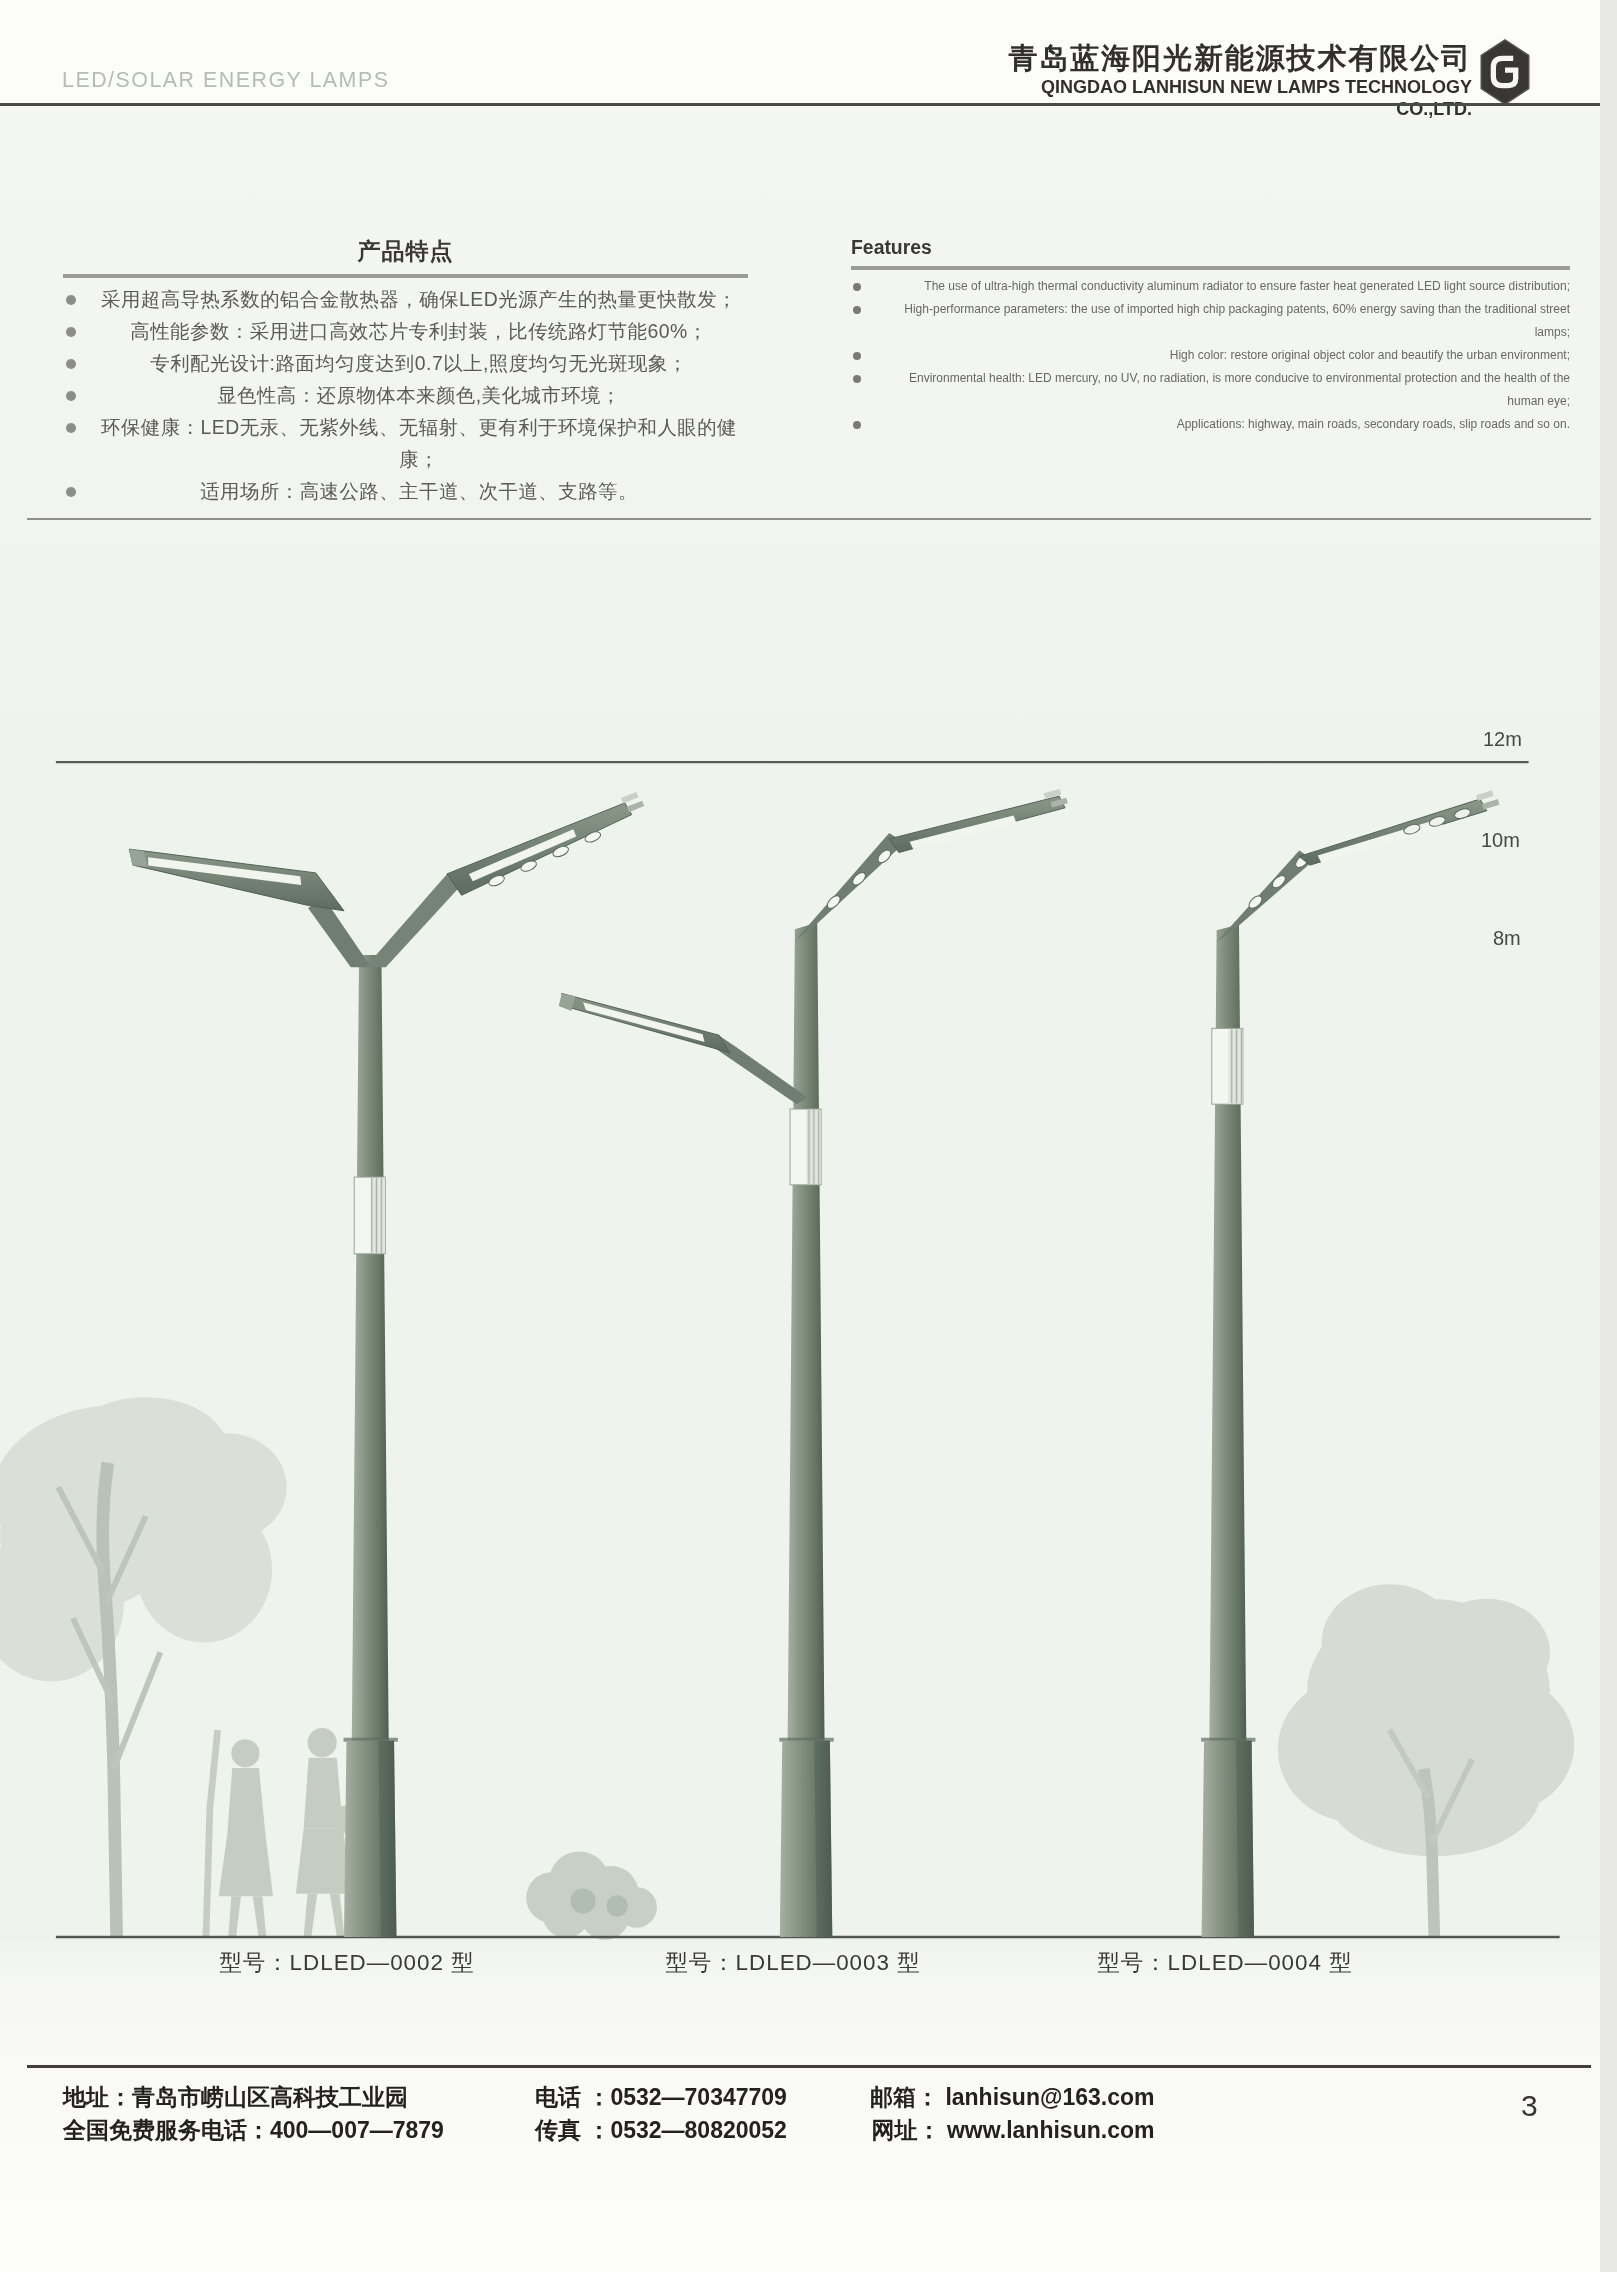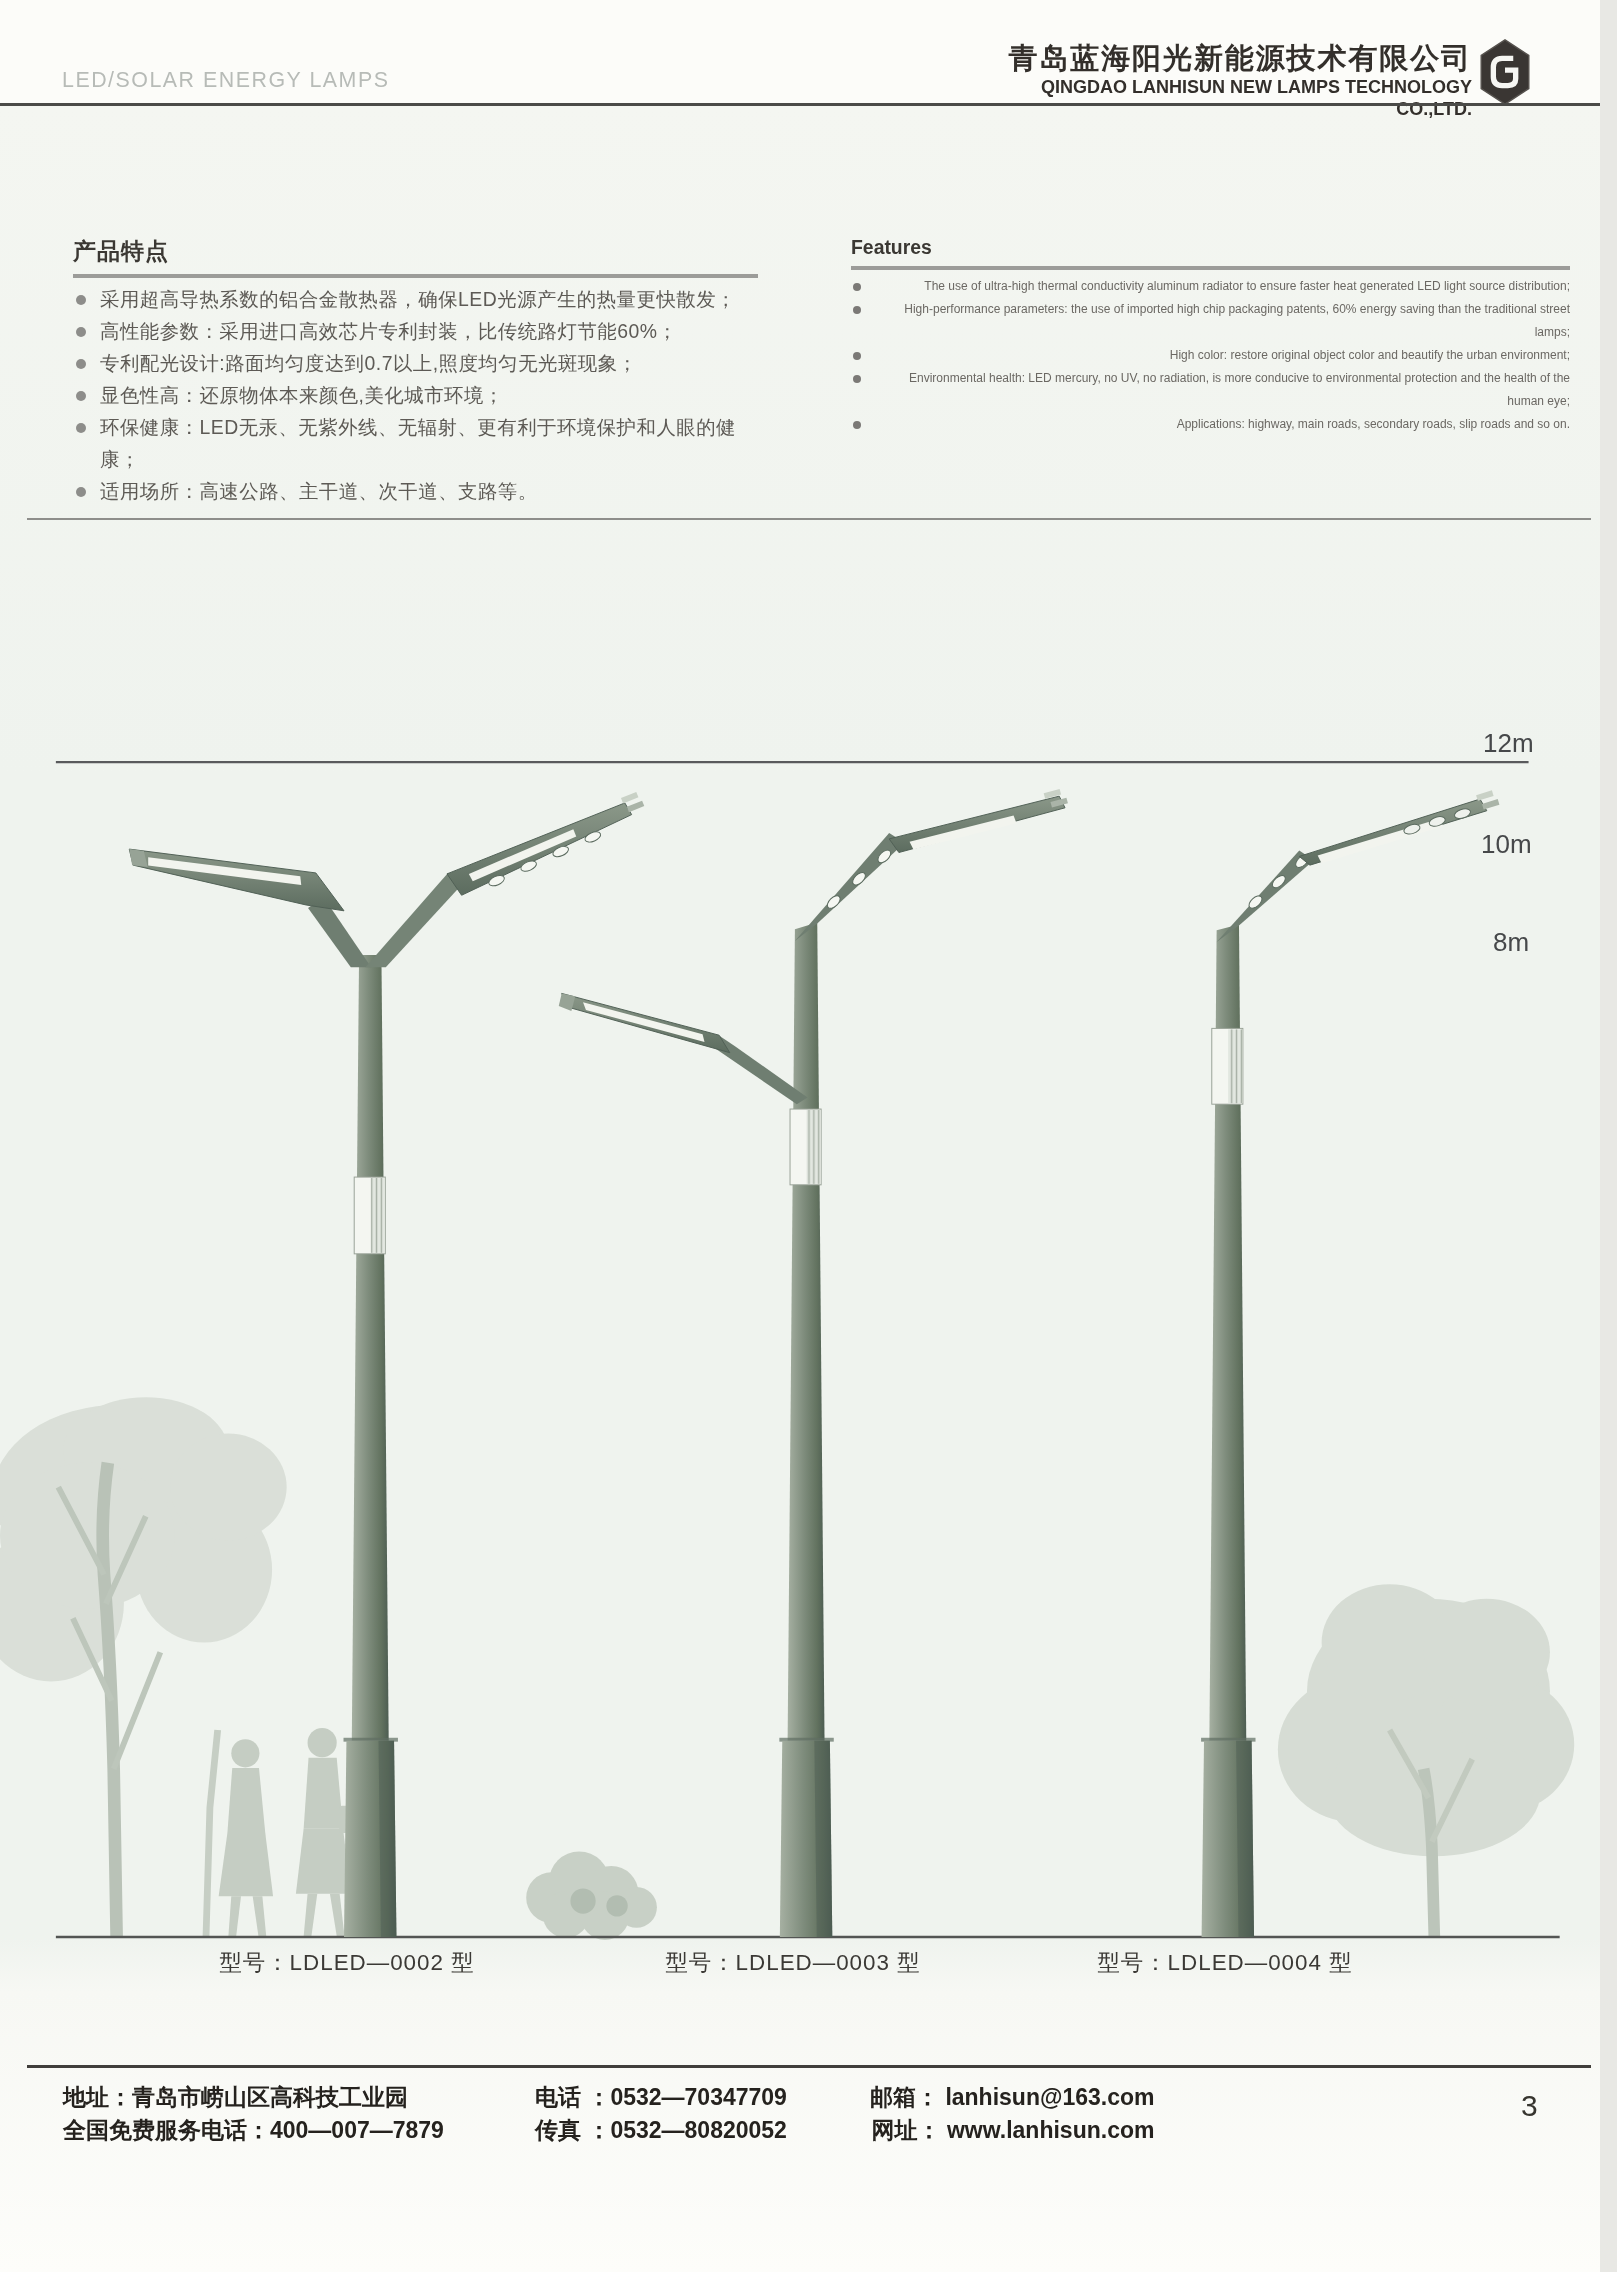--- a/index.html
+++ b/index.html
@@ -16,31 +16,31 @@
   .hdr-company .en{font-size:18px;font-weight:bold;color:#332f2b;line-height:22.4px;margin-top:1.9px;}
   .hdr-logo{left:1480px;top:39px;width:50px;height:66px;}
   .hdr-rule{left:0;top:103px;width:1617px;height:3.4px;background:#4b4b48;}
   
   .feat{top:236px;}
   .feat h2{margin:0;font-weight:bold;color:#3b3833;}
   .feat .rule{height:3.9px;background:#9c9c99;margin-top:6.8px;}
   .feat ul{list-style:none;margin:5.8px 0 0 0;padding:0;}
   .feat li{position:relative;color:#5d5a55;}
   .feat li::before{content:"";position:absolute;border-radius:50%;background:#8d8d8a;}
-  .feat-cn{left:73px;width:685px;}
+  .feat-cn{left:63px;width:685px;text-align:center;}
   .feat-cn h2{font-size:23px;letter-spacing:1px;}
   .feat-cn li{padding-left:27px;font-size:19.4px;line-height:32px;letter-spacing:0.5px;}
   .feat-cn li::before{left:2.9px;top:11.2px;width:10.2px;height:10.2px;}
   .feat-en{left:851px;width:719px;}
   .feat-en h2{font-size:19.4px;}
   .feat-en li{padding-left:19.4px;font-size:12px;line-height:23px;color:#6b6863;text-align:right;}
   .feat-en li::before{left:1.9px;top:7.3px;width:8.3px;height:8.3px;background:#7b7976;}
   .section-rule{left:27px;top:518px;width:1564px;height:2.4px;background:#8e8e8b;}
   
-  .hmark{font-size:26px;color:#46484a;}
+  .hmark{font-size:20px;color:#46484a;}
   .model-label{top:1947px;font-size:22.4px;color:#3b3935;letter-spacing:1px;transform:translateX(-50%);white-space:nowrap;}
   
   .footer-rule{left:27px;top:2065px;width:1564px;height:3.4px;background:#403e3b;}
   .f-col{top:2081px;font-size:23px;font-weight:bold;color:#25221e;line-height:33px;white-space:nowrap;}
   .f-page{left:1521px;top:2089px;font-size:30px;color:#37352f;}
   svg{display:block;}
 </style>
 </head>
 <body>
 

